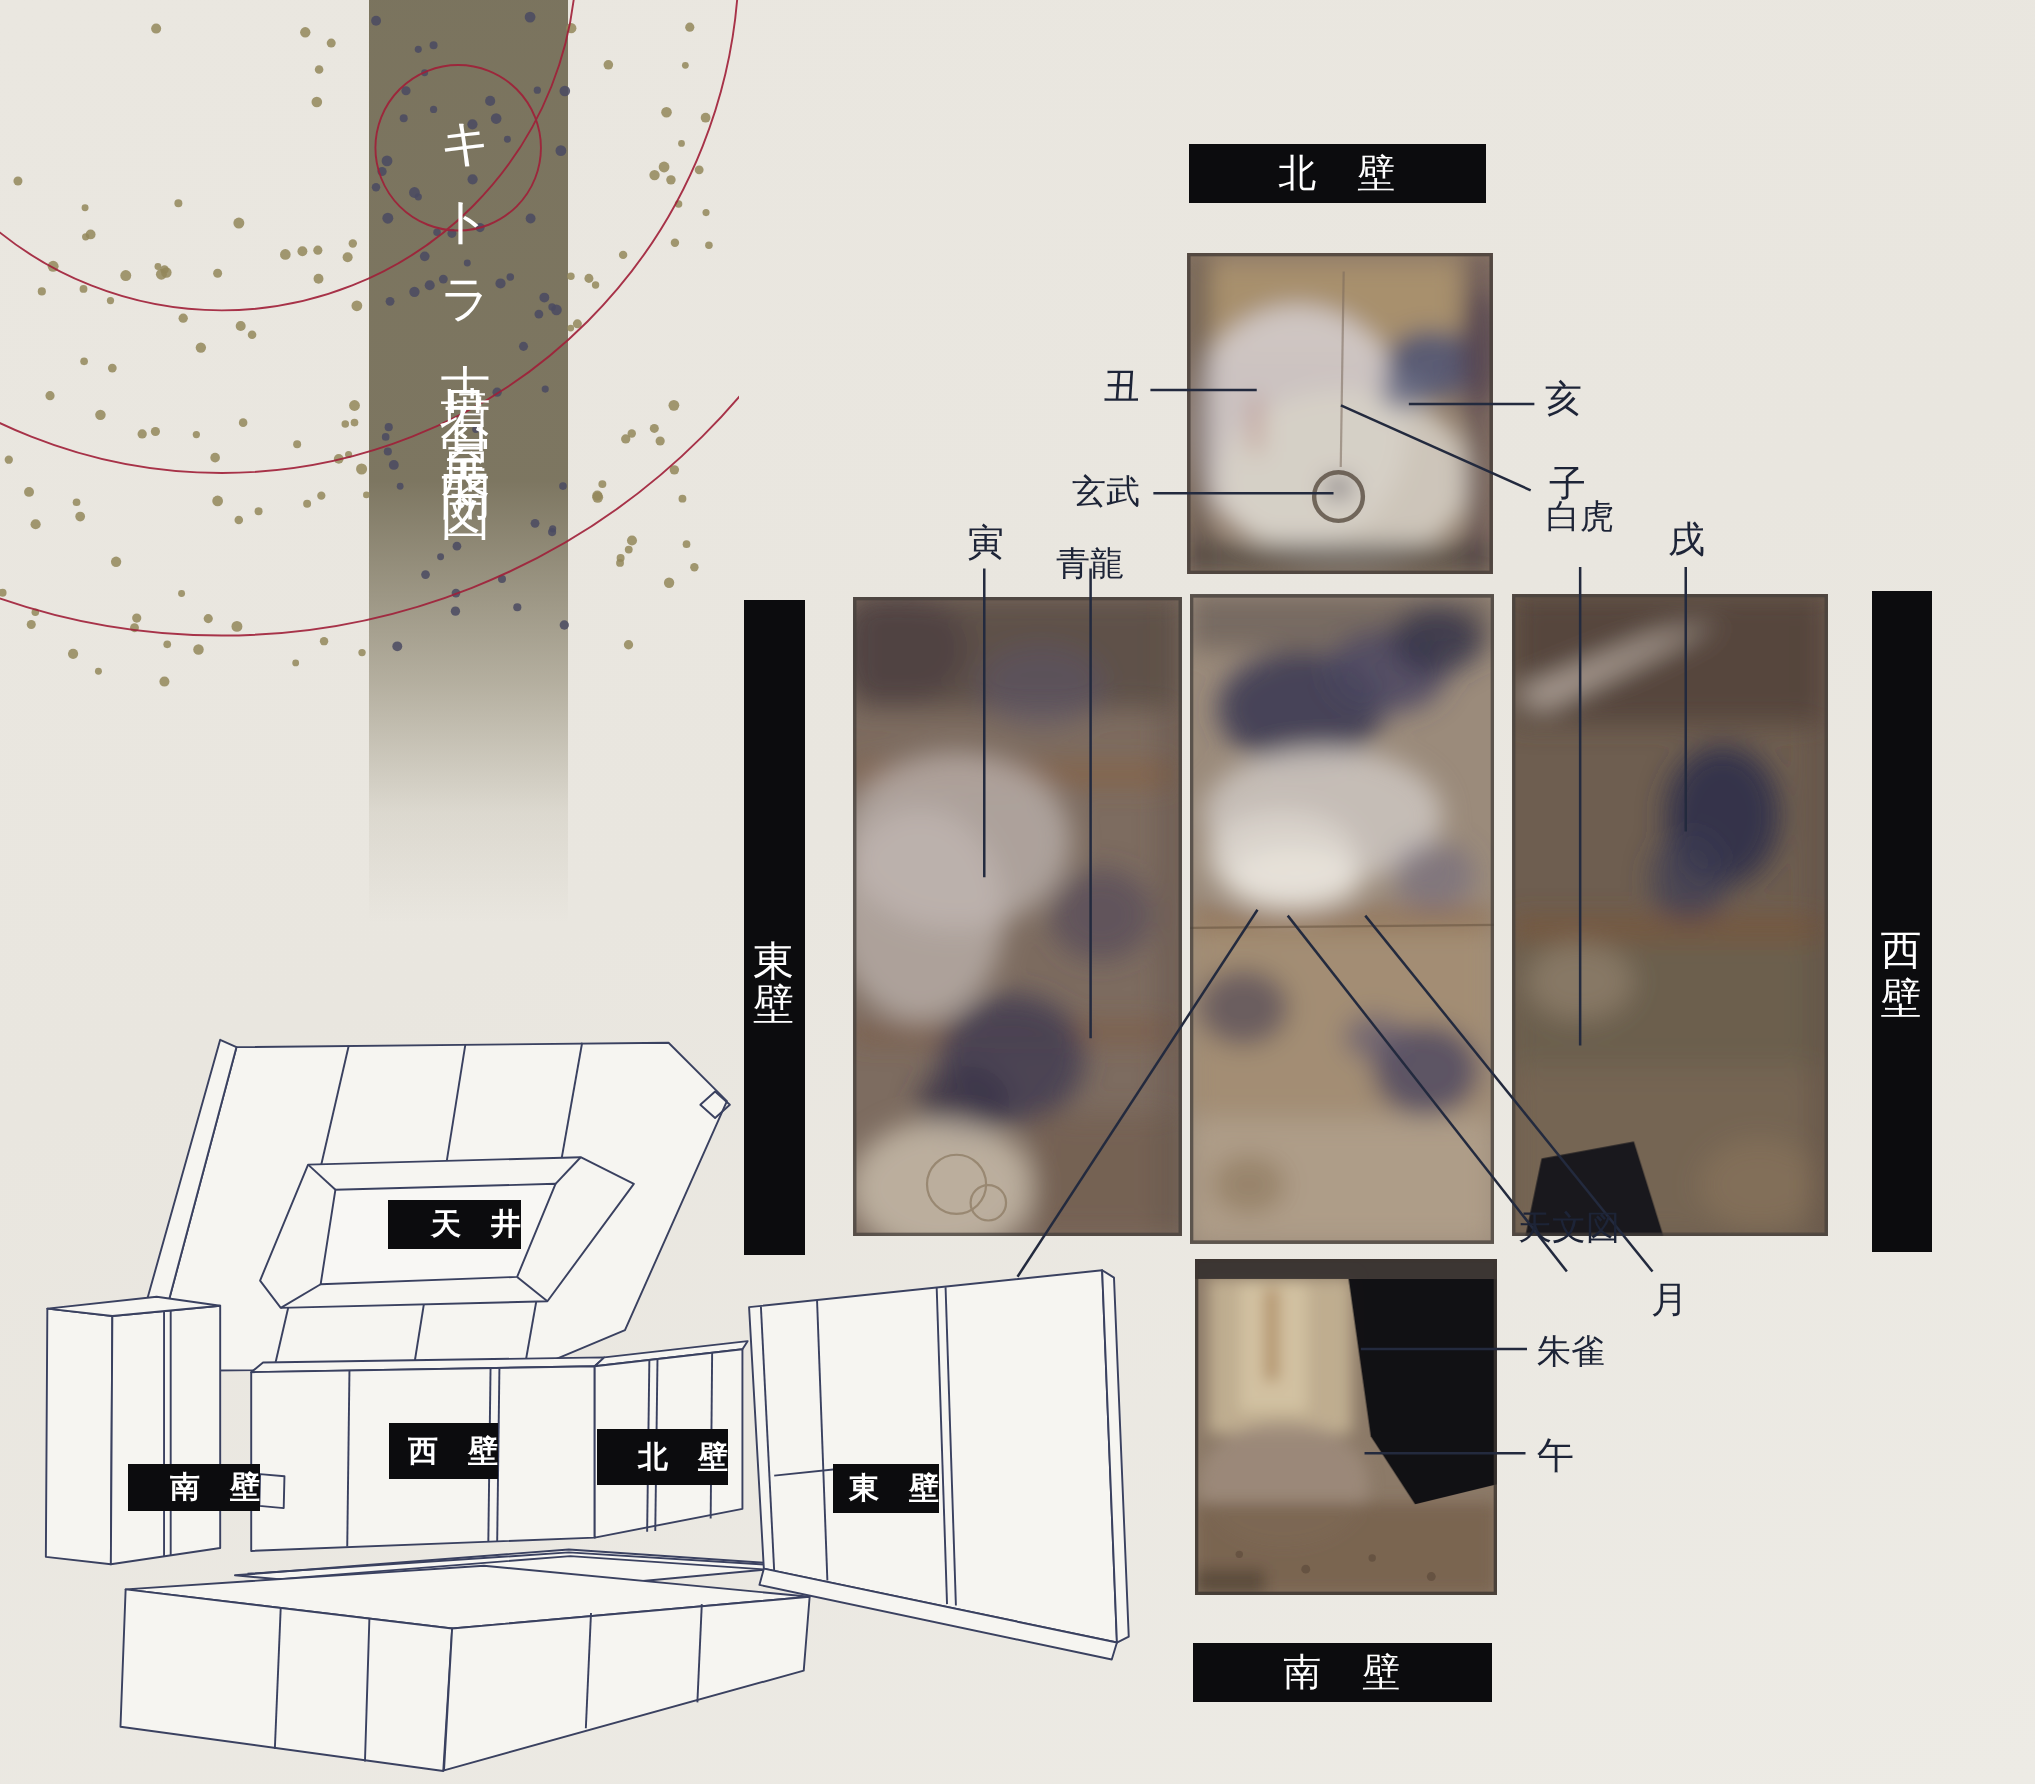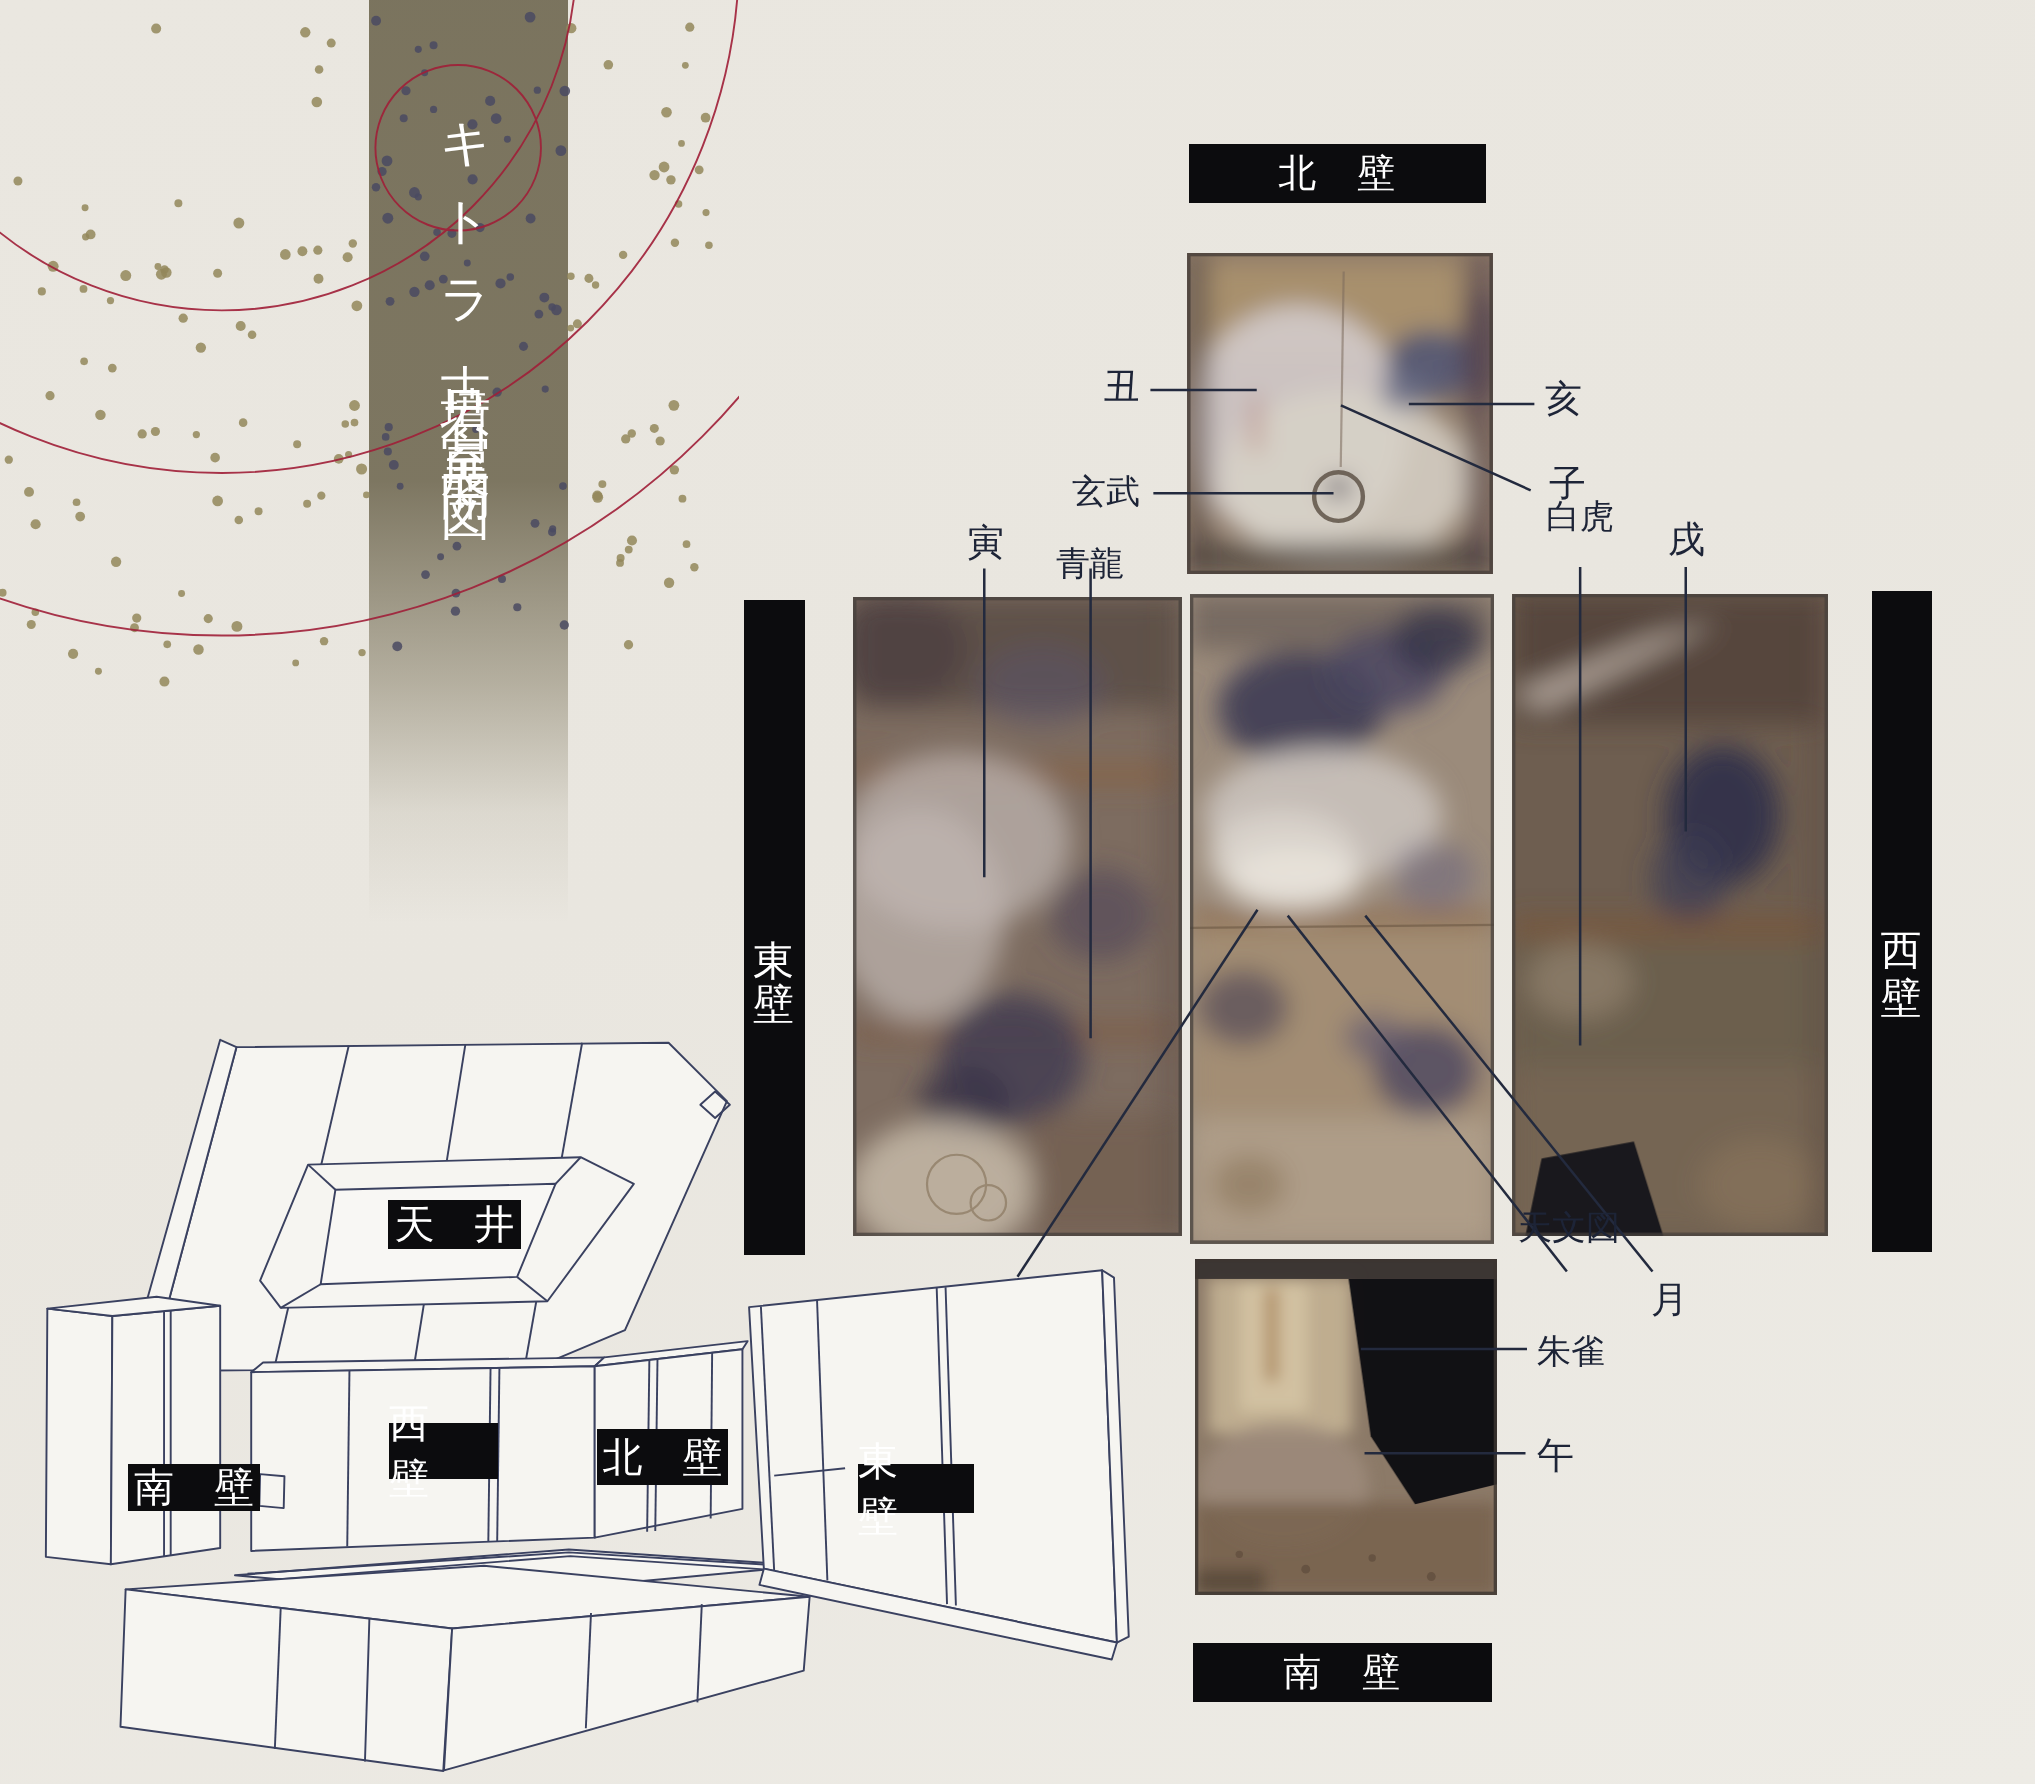--- a/index.html
+++ b/index.html
@@ -29,22 +29,23 @@
   }
   .bar.vert{
     writing-mode:vertical-rl;text-orientation:upright;letter-spacing:41px;
     font-size:41px;text-indent:41px;
   }
   
   .ann{color:#1d2437;font-size:37px;line-height:1.05;white-space:nowrap;}
   .ann.small{font-size:34px;}
   
   .tag{
-    background:#0c0c0e;color:#fff;display:flex;align-items:center;justify-content:center;
-    font-size:40px;
+    background:#0c0c0e;color:#fff;display:flex;align-items:center;justify-content:flex-end;
+    font-size:30px;
+    font-weight:bold;
   }
   .photo{display:block;}
 </style>
 </head>
 <body>
 
 <div class="abs" id="title-band"></div>
 <svg class="abs" id="deco-dots" width="739" height="739" viewBox="0 0 1000 1000">
     <circle cx="213.7" cy="360.6" r="4.6" fill="#93875a" opacity="0.85"></circle>
     <circle cx="616.3" cy="827.0" r="6.3" fill="#4a4a62" opacity="0.85"></circle>
@@ -472,16 +473,16 @@
 </div>
 <div class="abs tag" style="left:389px;top:1423px;width:109px;height:56px">
   <span>西　壁</span>
 </div>
 <div class="abs tag" style="left:597px;top:1429px;width:131px;height:56px">
   <span>北　壁</span>
 </div>
 <div class="abs tag" style="left:128px;top:1464px;width:132px;height:47px">
   <span>南　壁</span>
 </div>
-<div class="abs tag" style="left:858px;top:1464px;width:116px;height:49px">
+<div class="abs tag" style="left:833px;top:1464px;width:106px;height:49px">
   <span>東　壁</span>
 </div>
 
 
 </body></html>

